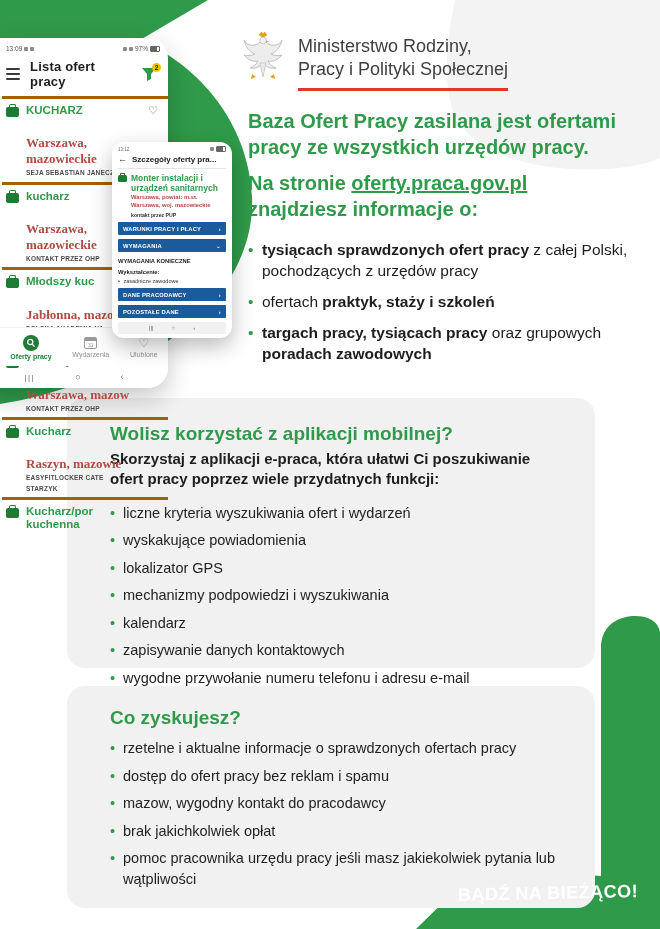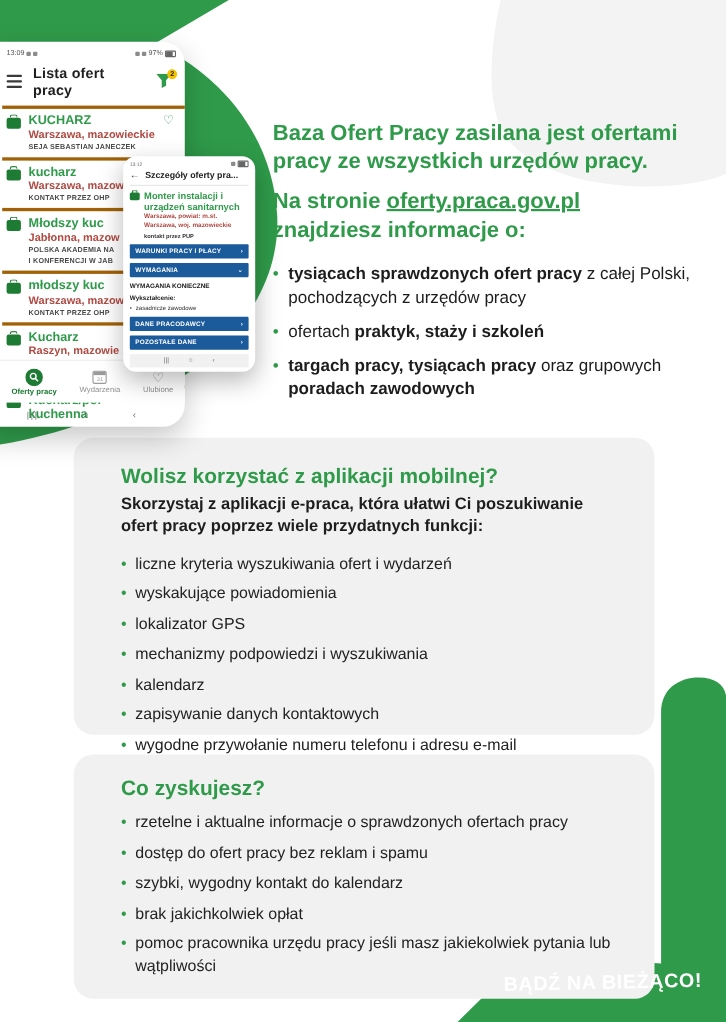--- a/index.html
+++ b/index.html
@@ -23,21 +23,21 @@
   .p1-title{flex:1;font-size:13px;font-weight:700;color:#1e1e1e;letter-spacing:.2px;}
   .funnelwrap{position:relative;width:16px;height:14px;}
   .badge{position:absolute;right:-3px;top:-4px;width:9px;height:9px;border-radius:50%;
          background:#f2c100;color:#1f1f1f;font-size:6.5px;font-weight:700;
          display:flex;align-items:center;justify-content:center;}
   .p1-row{position:relative;display:flex;gap:7px;padding:5px 8px 4px 4px;border-top:3px solid #a16207;}
   .briefcase{flex:none;width:13px;height:10px;background:#1e7b33;border-radius:2px;margin-top:3px;position:relative;}
   .briefcase::before{content:"";position:absolute;top:-3px;left:3px;width:5px;height:2px;
                      border:1.5px solid #1e7b33;border-bottom:none;border-radius:2px 2px 0 0;}
   .job-title{font-size:11.5px;font-weight:700;color:#2f9b4a;line-height:1.15;}
-  .job-loc{font-size:10px;font-weight:700;color:#b04a42;margin-top:0;}
+  .job-loc{font-size:13px;font-weight:700;color:#b04a42;margin-top:18px;font-family:Liberation Serif, serif;}
   .job-emp{font-size:6.5px;font-weight:700;color:#4a4a4a;margin-top:2px;letter-spacing:.2px;line-height:1.3;}
   .heart{position:absolute;right:10px;top:6px;color:#2f9b4a;font-size:11px;line-height:1;}
   .p1-tabs{position:absolute;left:0;right:0;bottom:22px;height:38px;background:#fff;border-top:1px solid #eee;
            display:flex;align-items:center;justify-content:space-around;padding-left:20px;}
   .tab{display:flex;flex-direction:column;align-items:center;gap:2px;font-size:7px;color:#8f8f8f;}
   .tab.active{color:#1e7b33;font-weight:700;}
   .cal{width:11px;height:10px;border:1px solid #9a9a9a;border-radius:2px;position:relative;
        font-size:5px;color:#9a9a9a;display:flex;align-items:flex-end;justify-content:center;}
   .cal::before{content:"";position:absolute;top:0;left:0;right:0;height:3px;background:#9a9a9a;}
   .tabheart{font-size:12px;color:#9a9a9a;line-height:1;}
@@ -265,20 +265,38 @@
       <span>POZOSTAŁE DANE</span>
       <span>›</span>
     </div>
     <div class="p2-nav">
       <span>|||</span>
       <span>○</span>
       <span>‹</span>
     </div>
   </div>
 
+  <div class="ministry">
+    <svg width="46" height="56" viewBox="0 0 46 56">
+      <path d="M19 5 l2.5 -3 1.5 2 1.5 -2 2.5 3 -4 2.5 Z" fill="#e0a818" stroke="#c28f10" stroke-width="0.5"></path>
+      <path d="M23 8 C23 8 20 14 15 15 C9 16 5 13 4 10 C6 18 10 22 15 24 C11 26 7 26 4 25 C8 30 13 32 18 31 C16 35 13 37 10 38 C15 39 20 37 23 33 C26 37 31 39 36 38 C33 37 30 35 28 31 C33 32 38 30 42 25 C39 26 35 26 31 24 C36 22 40 18 42 10 C41 13 37 16 31 15 C26 14 23 8 23 8 Z" fill="#ededed" stroke="#c0c0c0" stroke-width="1"></path>
+      <circle cx="23" cy="10.5" r="3.4" fill="#f2f2f2" stroke="#c0c0c0" stroke-width="0.8"></circle>
+      <path d="M26 10.5 l3 1 -3 1 Z" fill="#e0a818"></path>
+      <path d="M20 33 L23 47 L26 33 Z" fill="#ededed" stroke="#c0c0c0" stroke-width="0.8"></path>
+      <path d="M12 44 l4 3 -5 2 Z" fill="#e0a818"></path>
+      <path d="M34 44 l-4 3 5 2 Z" fill="#e0a818"></path>
+    </svg>
+    <div>
+      <div class="min-text">
+        <span>Ministerstwo Rodziny,</span><br>
+        <span>Pracy i Polityki Społecznej</span>
+      </div>
+      <div class="redline"></div>
+    </div>
+  </div>
 
   <div class="intro">
     <div class="intro-h1">Baza Ofert Pracy zasilana jest ofertami pracy ze wszystkich urzędów pracy.</div>
     <div class="intro-h2">
       <span>Na stronie </span><span class="intro-link">oferty.praca.gov.pl</span><br>
       <span>znajdziesz informacje o:</span>
     </div>
     <ul class="ibullets">
       <li>
         <span class="b">tysiącach sprawdzonych ofert pracy</span><span> z całej Polski, pochodzących z urzędów pracy</span>
@@ -304,21 +322,21 @@
       <li>zapisywanie danych kontaktowych</li>
       <li>wygodne przywołanie numeru telefonu i adresu e-mail</li>
     </ul>
   </div>
 
   <div class="graybox box2">
     <div class="box-title">Co zyskujesz?</div>
     <ul class="gbullets">
       <li>rzetelne i aktualne informacje o sprawdzonych ofertach pracy</li>
       <li>dostęp do ofert pracy bez reklam i spamu</li>
-      <li>szybki, wygodny kontakt do kalendarz</li>
+      <li>mazow, wygodny kontakt do pracodawcy</li>
       <li>brak jakichkolwiek opłat</li>
       <li class="wrapli">pomoc pracownika urzędu pracy jeśli masz jakiekolwiek pytania lub wątpliwości</li>
     </ul>
   </div>
 
   <div class="ribbon-label">BĄDŹ NA BIEŻĄCO!</div>
 
 </div>
 
 </body></html>

